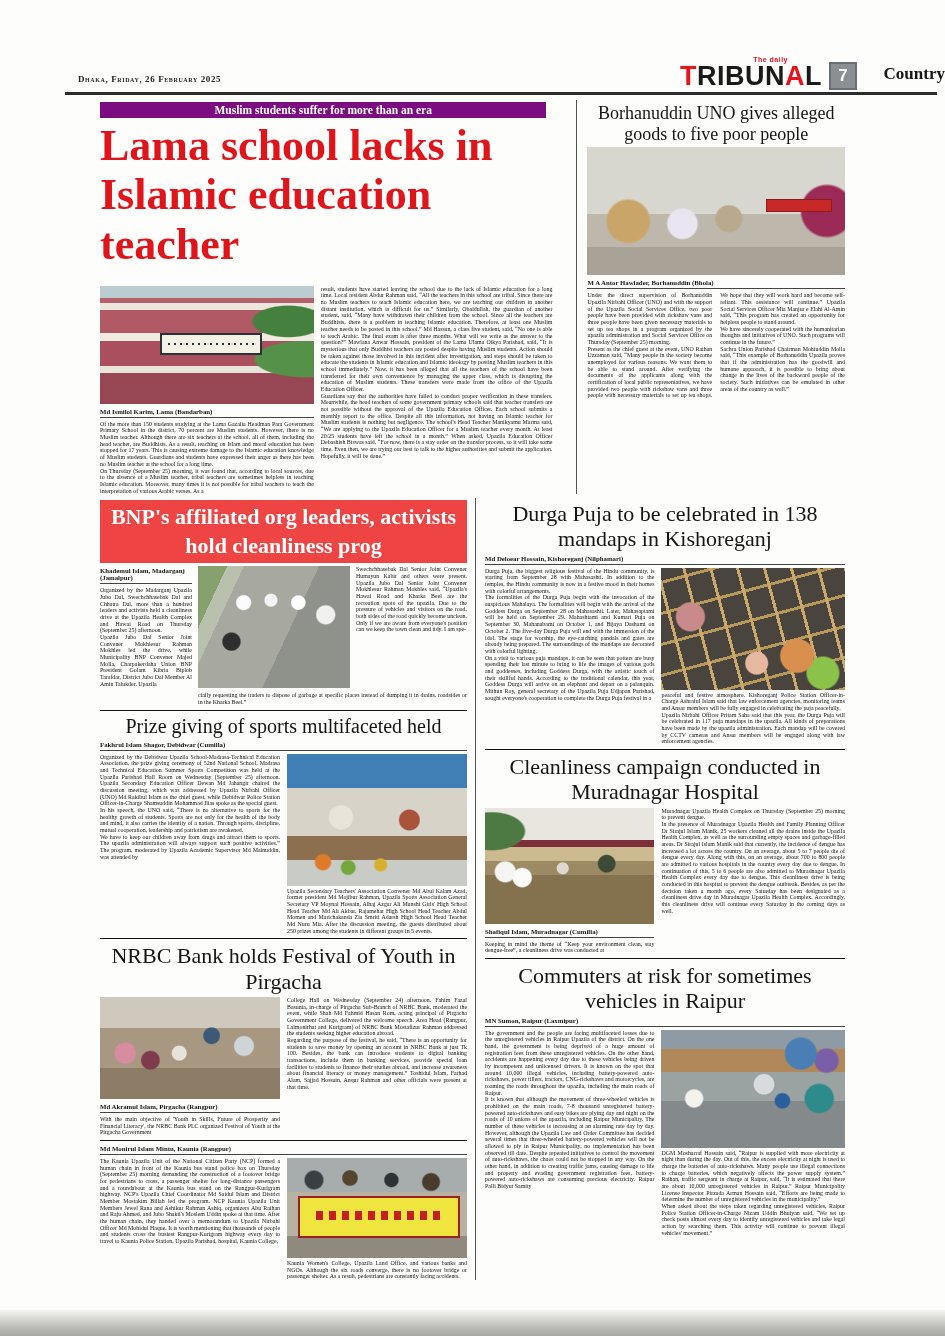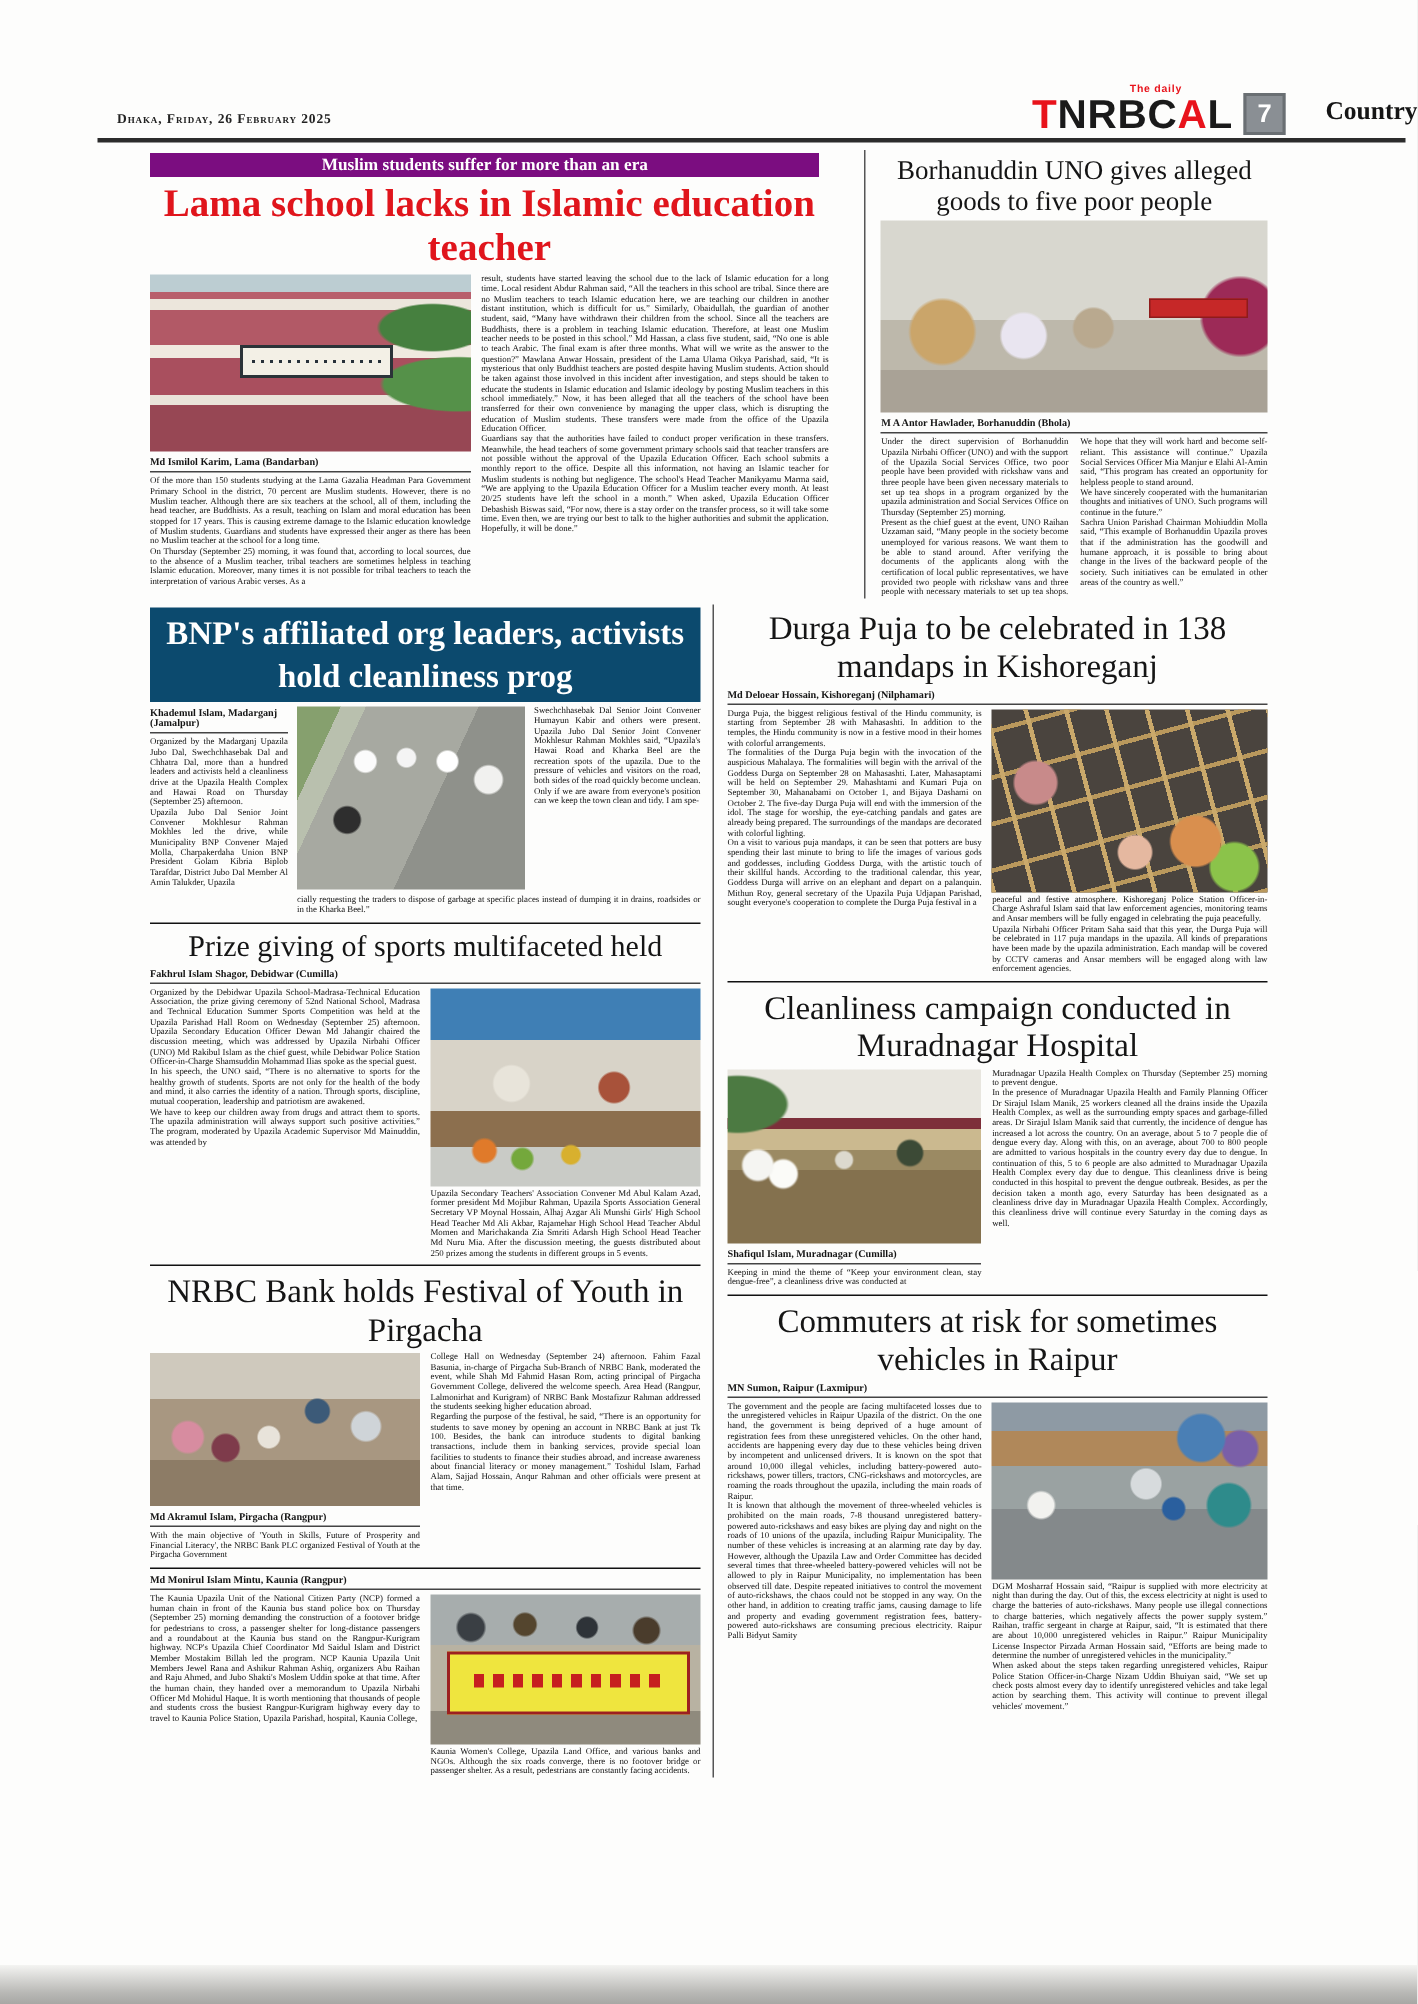--- a/index.html
+++ b/index.html
@@ -27,22 +27,22 @@
   .row1{display:flex;}
   .art-lama{width:462px;padding-right:24px;border-right:1px solid #555;}
   .art-borhan{width:263px;padding-left:10px;}
   .row2{display:flex;margin-top:4px;}
   .col-left{width:367px;padding-right:8px;border-right:1px solid #555;}
   .col-right{width:360px;padding-left:9px;}
   .rule{border:0;border-top:1.5px solid #111;margin:4px 0;}
   
   .kicker{background:#7b0d80;color:#fff;text-align:center;font-weight:bold;font-size:11.5px;
           padding:2px 0;margin:2px 6px 3px 0;}
-  .head-red{color:#e0151c;font-weight:bold;font-size:26px;line-height:1.12;text-align:center;margin:2px 0 4px;}
-  .head-teal{background:#0c4a6e;color:#fff;font-weight:bold;font-size:22px;line-height:1.3;
+  .head-red{color:#e0151c;font-weight:bold;font-size:44px;line-height:1.12;text-align:left;margin:2px 0 17px;}
+  .head-teal{background:#ef4444;color:#fff;font-weight:bold;font-size:22px;line-height:1.3;
              text-align:center;padding:3px 2px;margin:2px 0 3px;}
   .head-black{font-size:22px;line-height:1.15;text-align:center;margin:3px 0 3px;font-weight:500;}
   .head-borhan{font-size:18px;}
   .head-prize{font-size:20px;}
   .head-ncp{font-size:21px;}
   .byline{font-size:6.8px;font-weight:bold;border-bottom:1px solid #444;
           padding-bottom:2px;margin:1px 0 3px;}
   .caption{font-size:6.8px;font-weight:bold;border-bottom:1px solid #444;
            padding:2px 0 2px;margin-bottom:3px;}
   .txt{font-size:5.9px;line-height:1.13;text-align:justify;white-space:pre-line;color:#111;}
@@ -135,21 +135,21 @@
 </head>
 <body>
 
 <div class="page">
 
   <div class="masthead">
     <div class="dateline">Dhaka, Friday, 26 February 2025</div>
     <div class="section-title">Country</div>
     <div class="logo">
       <div class="logo-word">
-        <span class="logo-tagline">The daily</span><span class="red-letter">T</span><span class="black-letter">NRBC</span><span class="red-letter">A</span><span class="black-letter">L</span>
+        <span class="logo-tagline">The daily</span><span class="red-letter">T</span><span class="black-letter">RIBUN</span><span class="red-letter">A</span><span class="black-letter">L</span>
       </div>
       <div class="page-box">7</div>
     </div>
   </div>
   <hr class="masthead-rule">
 
   <div class="content">
 
     <div class="row1">
 

